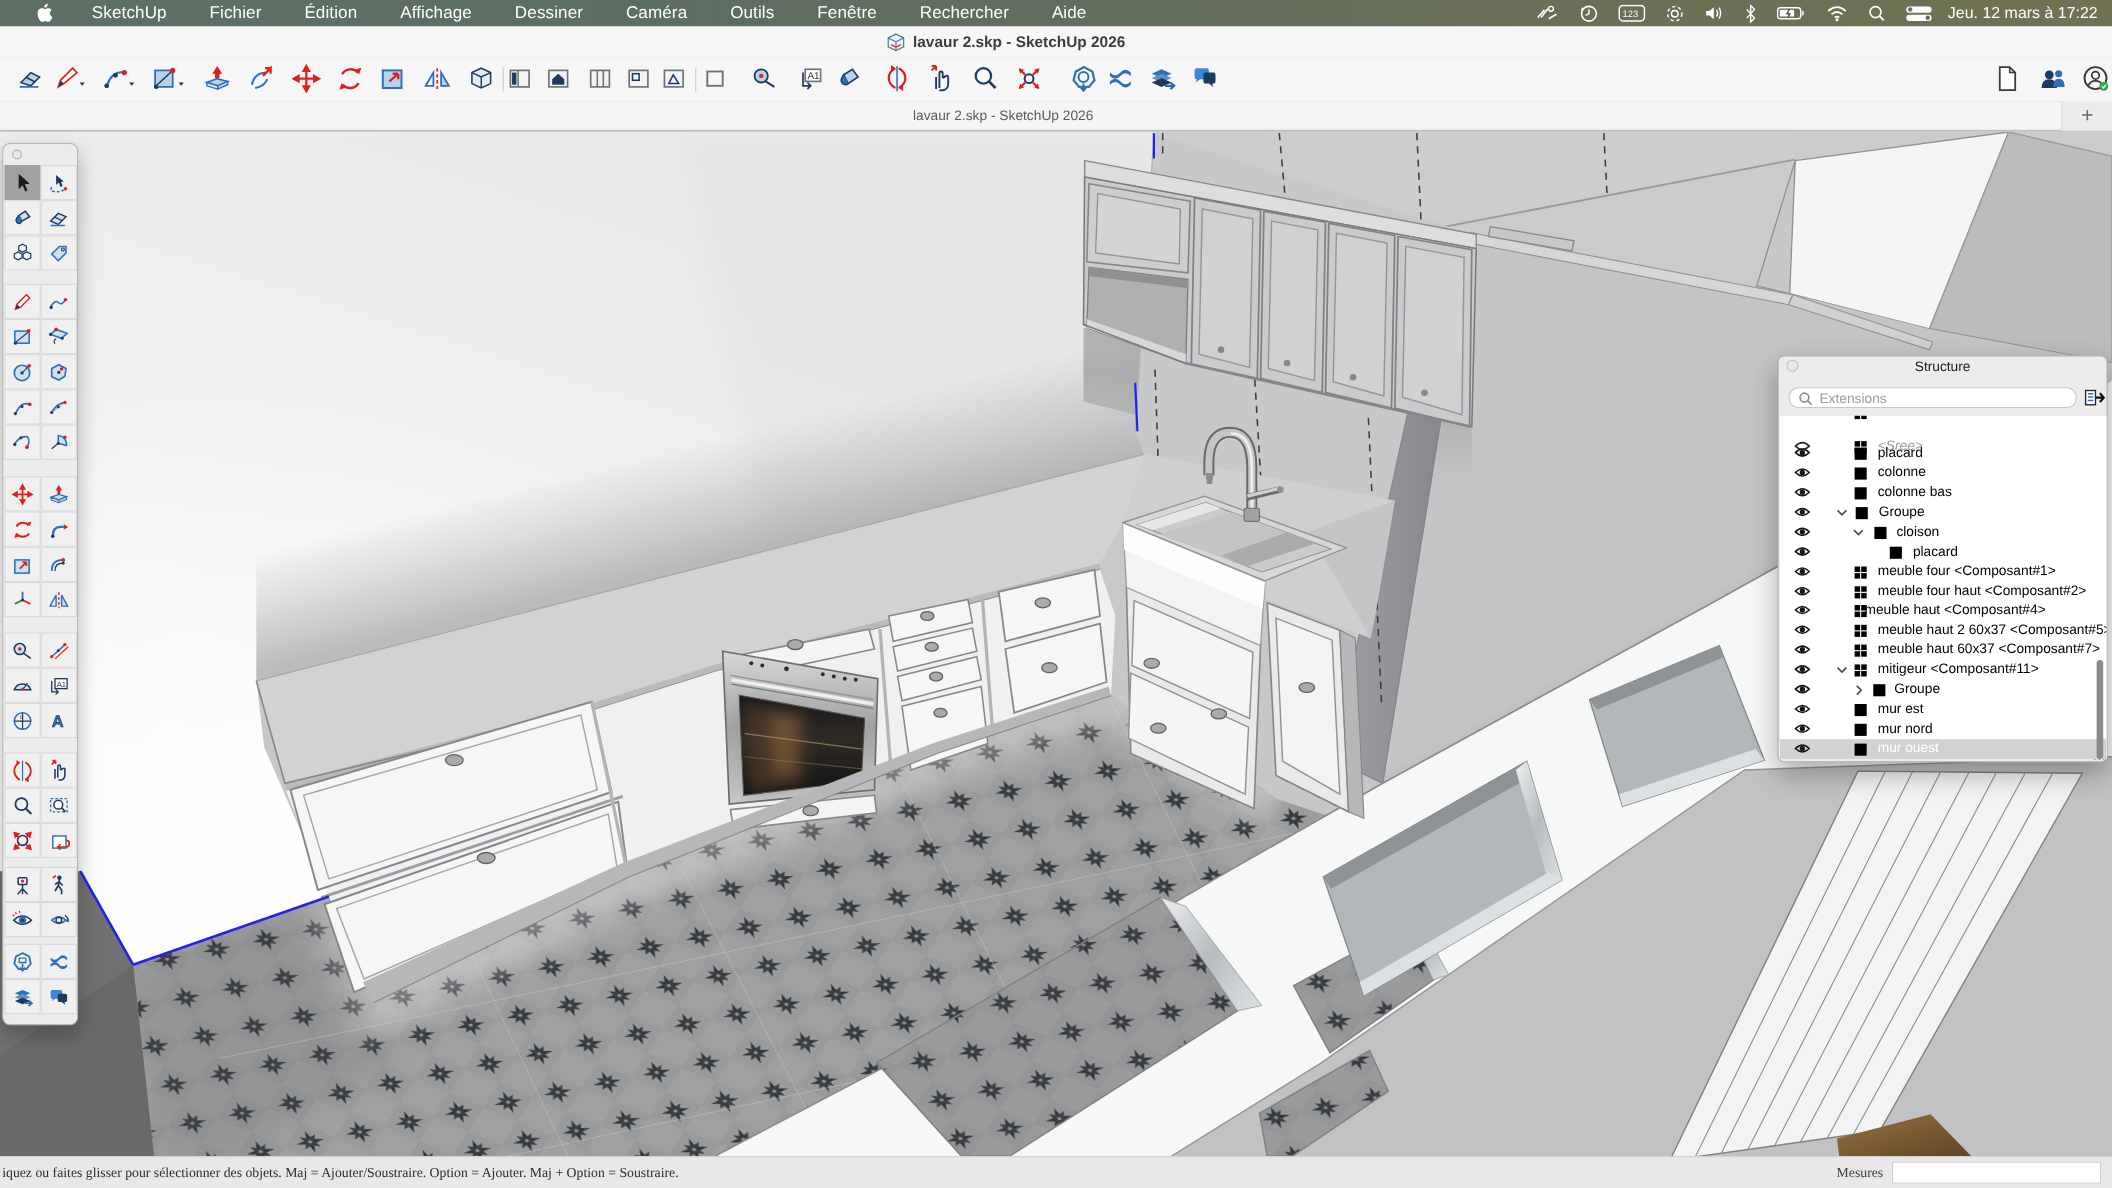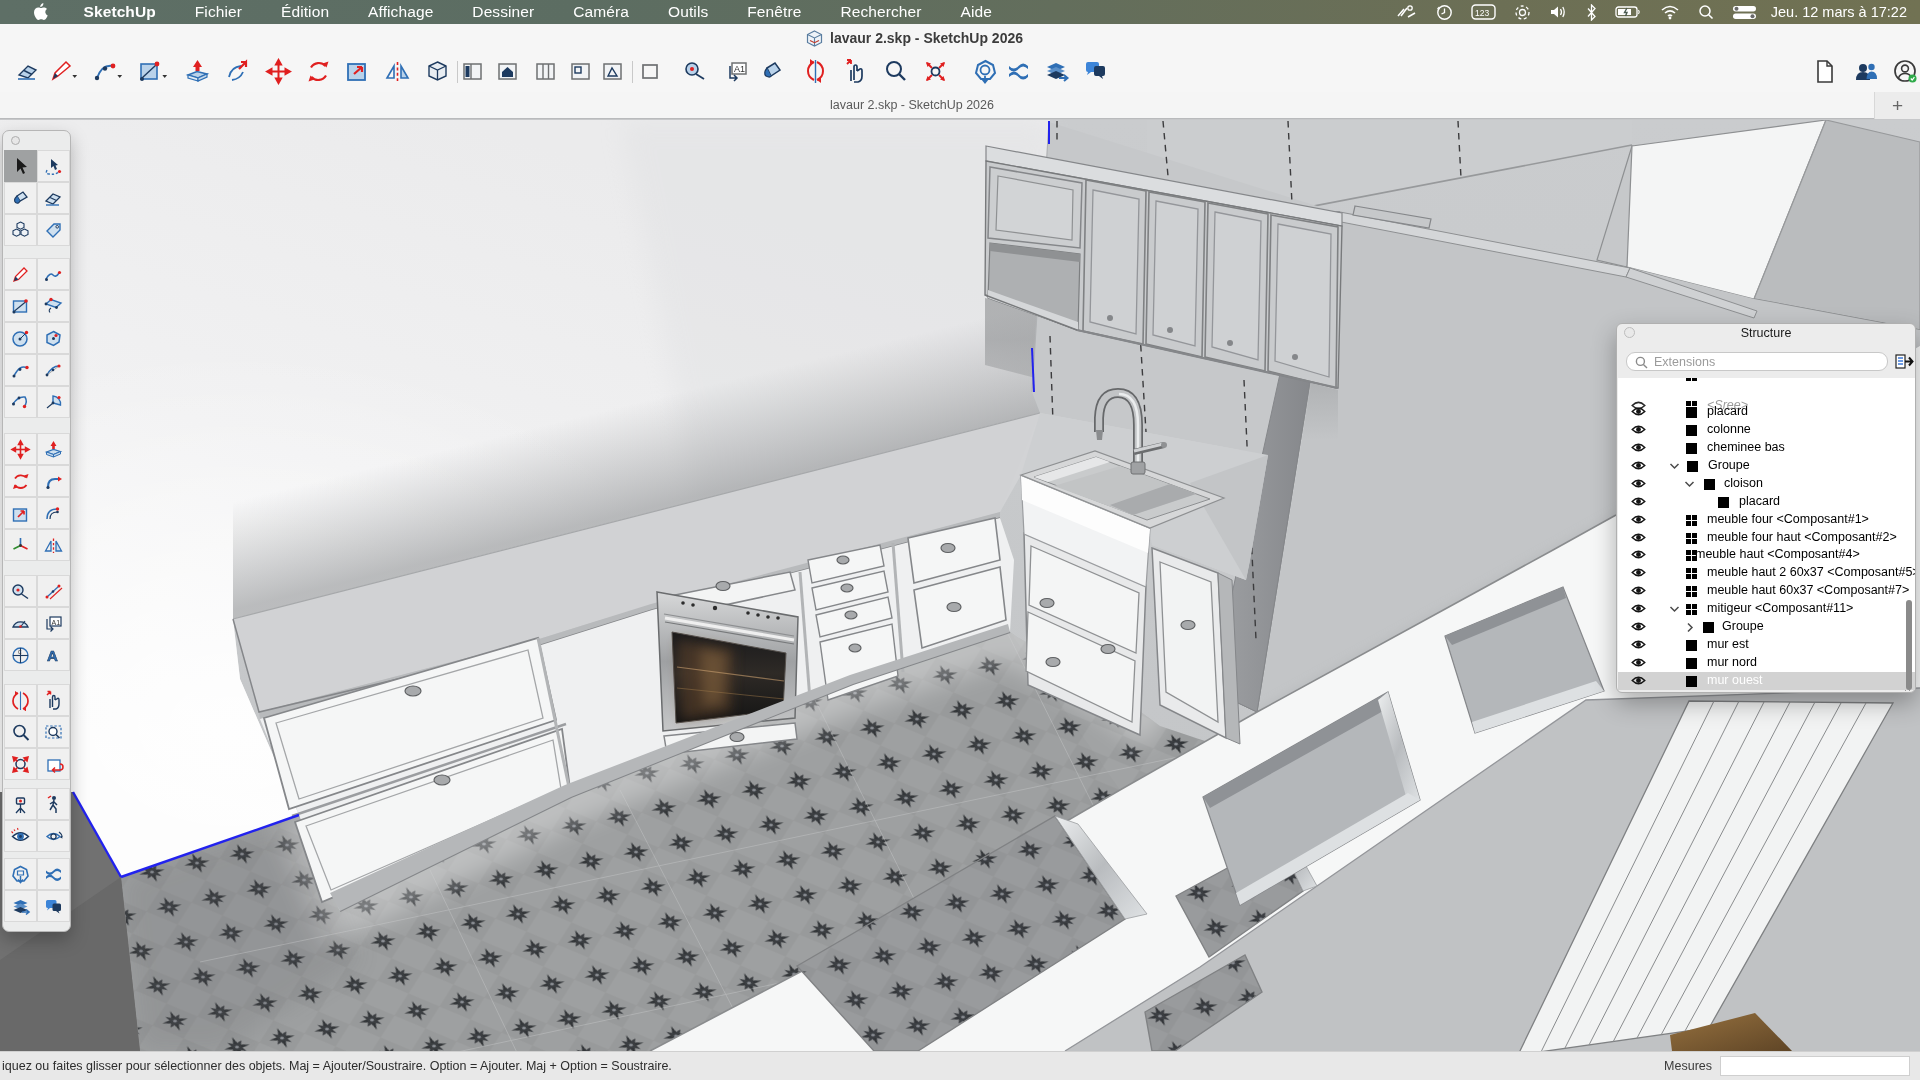--- a/index.html
+++ b/index.html
@@ -5,38 +5,38 @@
   * { margin:0; padding:0; box-sizing:border-box; }
   html,body { width:1920px; height:1080px; overflow:hidden; background:#c7c8ca;
     font-family:"Liberation Sans", sans-serif; }
   #page { position:relative; width:1920px; height:1080px; }
   
   #menubar { position:absolute; left:0; top:0; width:1920px; height:24px; font-weight:500;
     background:linear-gradient(90deg,#5e6f66 0%,#5c6d62 30%,#636e5c 55%,#6c6f55 78%,#717253 100%);
     color:#fff; font-size:15.5px; display:flex; align-items:center; }
   #menubar .it { margin:0 19.5px; white-space:nowrap; letter-spacing:0.1px; }
   #menubar .apple { margin:0 16px 0 34px; }
-  #menubar .bold { font-weight:bold; }
+  #menubar .bold { font-weight:normal; }
   #mbright { position:absolute; right:0; top:0; height:24px; display:flex; align-items:center; color:#fff; }
   #mbright .ic { margin:0 9px; height:24px; display:flex; align-items:center; }
   #mbright .date { font-size:14.5px; margin:0 13px 0 5px; white-space:nowrap; }
   
   #titlebar { position:absolute; left:0; top:24px; width:1920px; height:28px; background:#f6f6f6;
     display:flex; align-items:center; justify-content:center; font-size:14px; font-weight:bold; color:#3c3c3c;}
   #toolbar { position:absolute; left:0; top:52px; width:1920px; height:40px; background:#f6f6f6; }
   #subtitle { position:absolute; left:0; top:92px; width:1920px; height:27px; background:#f5f5f5;
     border-bottom:1px solid #b9babc; font-size:12.5px; color:#5a5a5a; display:flex; align-items:center; justify-content:center;}
   #plusbox { position:absolute; right:0; top:92px; width:46px; height:27px; background:#ececec;
     border-left:1px solid #d8d8d8; color:#666; font-size:19px; font-weight:400; display:flex; align-items:center; justify-content:center; }
   .tbi { position:absolute; top:6px; }
   
   #viewport { position:absolute; left:0; top:120px; width:1920px; height:931px; background:#c7c8ca; }
   
   #statusbar { position:absolute; left:0; top:1051px; width:1920px; height:29px; background:#e8e8e8;
-    display:flex; align-items:center; font-size:12.5px; color:#2c2c2c; border-top:1px solid #d0d0d0;}
+    display:flex; align-items:center; font-size:12.5px; color:#2c2c2c; border-top:1px solid #d0d0d0;font-family:Liberation Serif, serif;}
   #statusbar .msg { margin-left:2px; white-space:nowrap; }
   #mesures { position:absolute; right:10px; top:4px; display:flex; align-items:center; }
   #mesures .lab { color:#3a3a3a; font-size:12.5px; margin-right:8px; }
   #mesures .box { width:190px; height:20px; background:#fff; border:1px solid #cfcfcf; }
   
   #palette { position:absolute; left:2px; top:130px; width:69px; height:802px;
     background:#ebecec; border:1px solid #b6b6b6; border-radius:7px;
     box-shadow:0 8px 18px rgba(0,0,0,0.25); }
   #palette .cell { position:absolute; width:33px; height:32px; display:flex; align-items:center; justify-content:center; }
   #palette .b { border:0.5px solid #d9d9d9; background:#f0f0f0;}
@@ -1045,21 +1045,21 @@
             </svg></span>
           <div class="gicon" style="left:68px"></div>
           <span class="lb" style="left:89px">colonne</span>
         </div>
         <div class="strow" style="top:61px">
           <span class="ey"><svg width="15" height="11" viewBox="0 0 15 11">
               <path d="M1.2 5.5 Q7.5 -0.8 13.8 5.5 Q7.5 11.8 1.2 5.5 Z" fill="none" stroke="#151515" stroke-width="1.4"></path>
               <circle cx="7.5" cy="5.5" r="2.4" fill="#151515"></circle>
             </svg></span>
           <div class="gicon" style="left:68px"></div>
-          <span class="lb" style="left:89px">cheminee bas</span>
+          <span class="lb" style="left:89px">colonne bas</span>
         </div>
         <div class="strow" style="top:79px">
           <span class="ey"><svg width="15" height="11" viewBox="0 0 15 11">
               <path d="M1.2 5.5 Q7.5 -0.8 13.8 5.5 Q7.5 11.8 1.2 5.5 Z" fill="none" stroke="#151515" stroke-width="1.4"></path>
               <circle cx="7.5" cy="5.5" r="2.4" fill="#151515"></circle>
             </svg></span>
           <div style="position:absolute;left:51px;top:4px;width:11px;height:11px"><svg width="11" height="11">
               <path d="M1.5 3 L5.5 7 L9.5 3" fill="none" stroke="#4a4a4a" stroke-width="1.5"></path>
             </svg></div>
           <div class="gicon" style="left:69px"></div>

